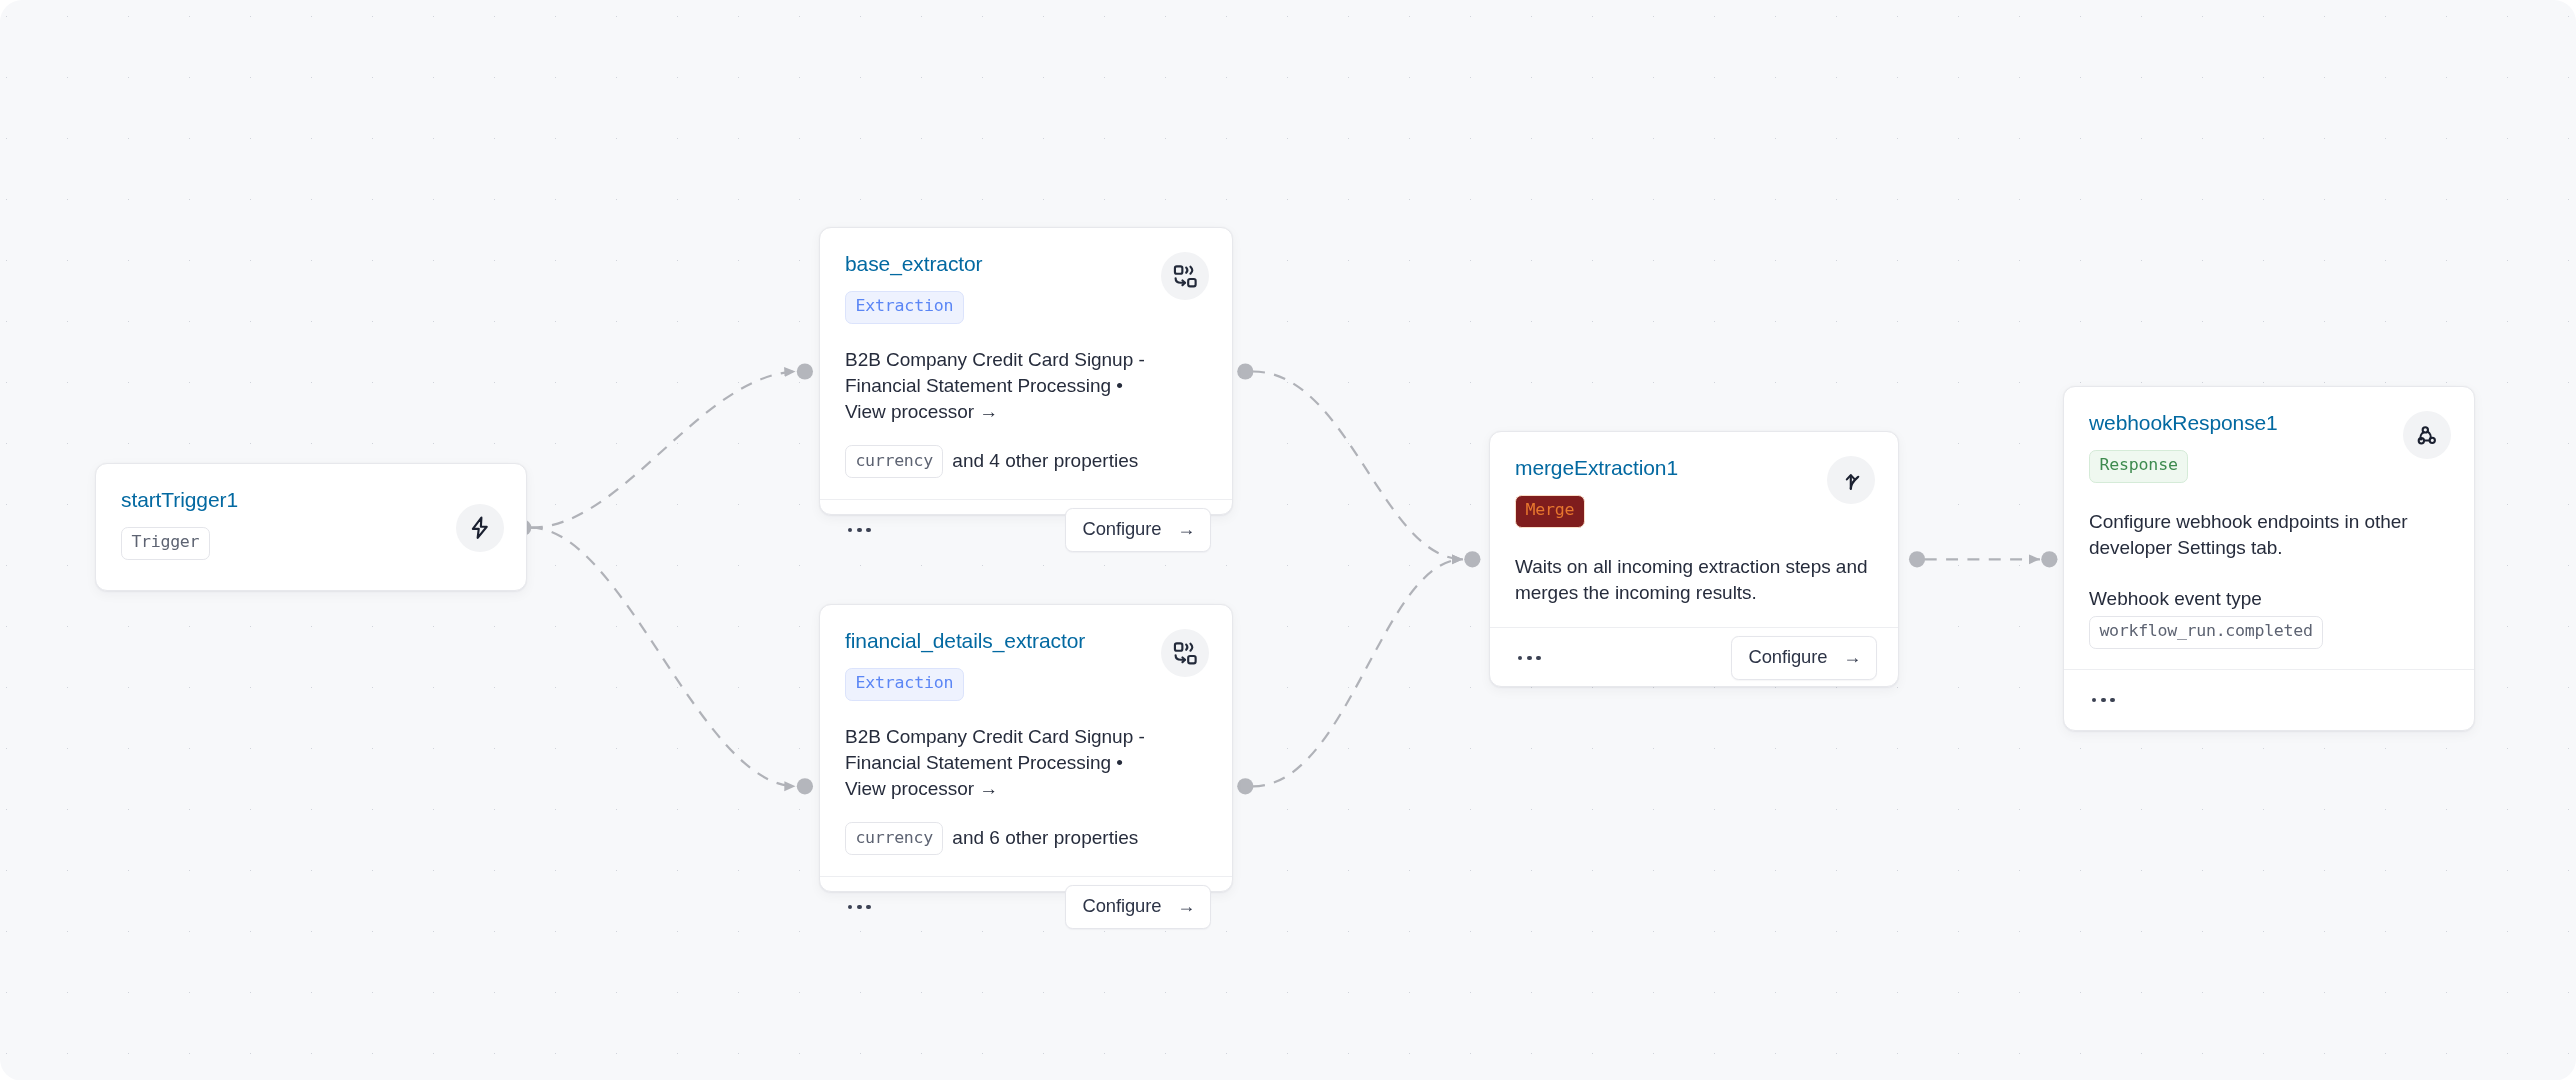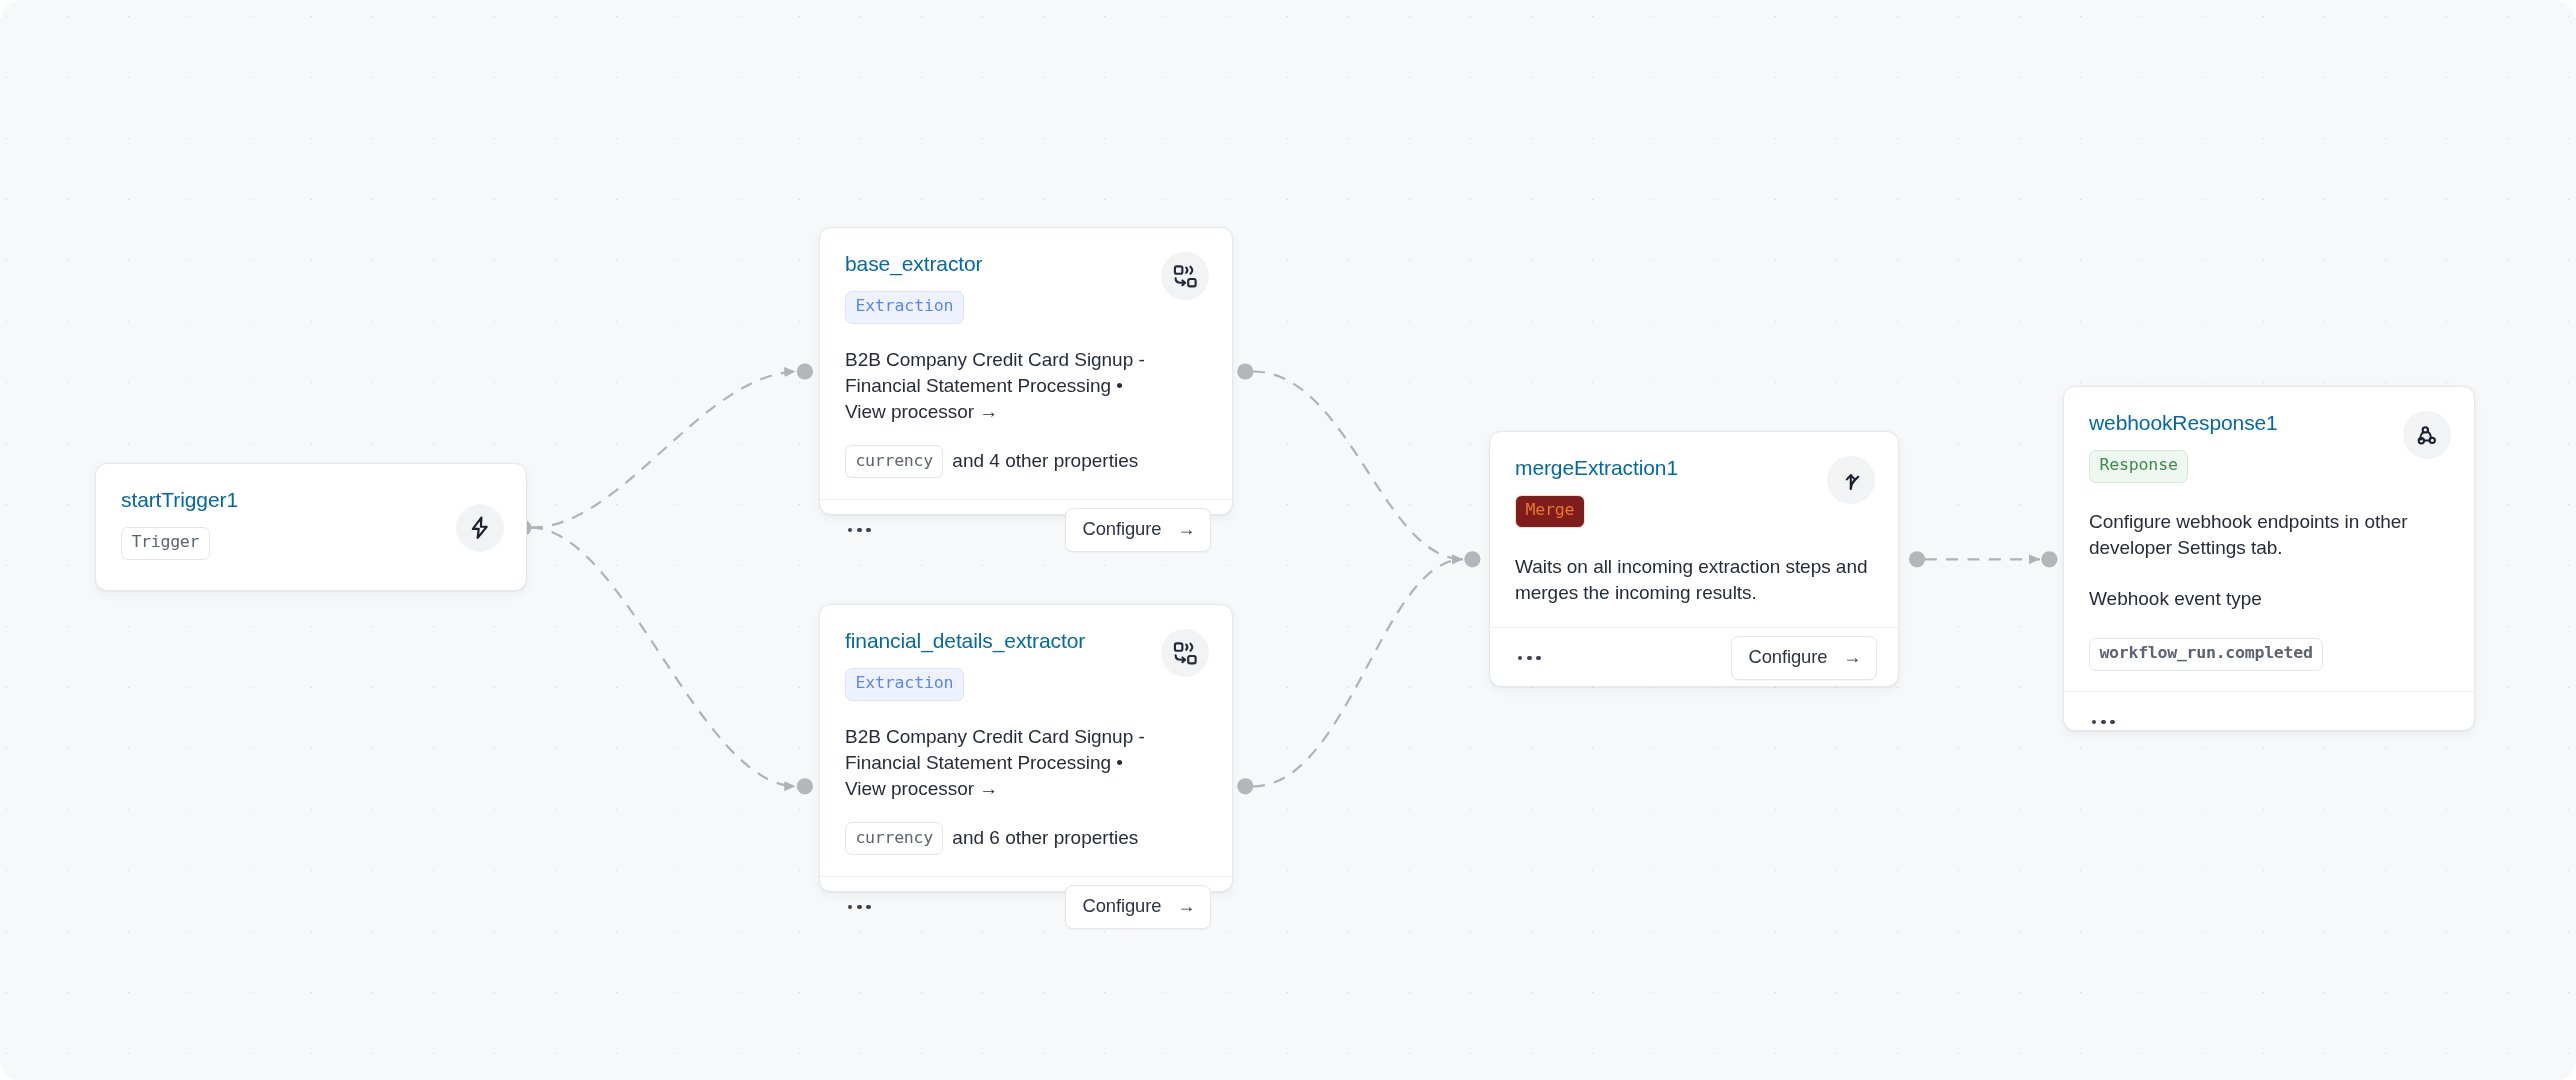--- a/index.html
+++ b/index.html
@@ -345,21 +345,21 @@
   </div>
 
   <div class="node" style="left:2063px; top:386px; width:412px; height:345px;">
     <div class="node-body">
       <div class="node-title">webhookResponse1</div>
       <span class="badge response">Response</span>
 
       <div class="desc" style="margin-top:26.5px;">Configure webhook endpoints in other developer Settings tab.</div>
 
       <div class="field-label">Webhook event type</div>
-      <div style="margin-top:27px;font-weight:bold;">
+      <div style="margin-top:5px;">
         <span class="code-pill">workflow_run.completed</span>
       </div>
 
       <div class="node-icon" style="right:23px; top:24px;">
         <svg width="25.6" height="25.6" viewBox="0 0 24 24" fill="none" stroke="#1b2030" stroke-width="1.95" stroke-linecap="round" stroke-linejoin="round">
           <path d="M9.2 9.4 C6.6 10.9 5.4 13.9 6.6 16.4"></path>
           <circle cx="10.6" cy="7.4" r="2.5"></circle>
           <path d="M12.6 8.9 C15.2 10.4 16.3 13.4 15.3 15.9"></path>
           <circle cx="17.1" cy="17.2" r="2.5"></circle>
           <path d="M14.6 17.4 L9.3 17.4"></path>

